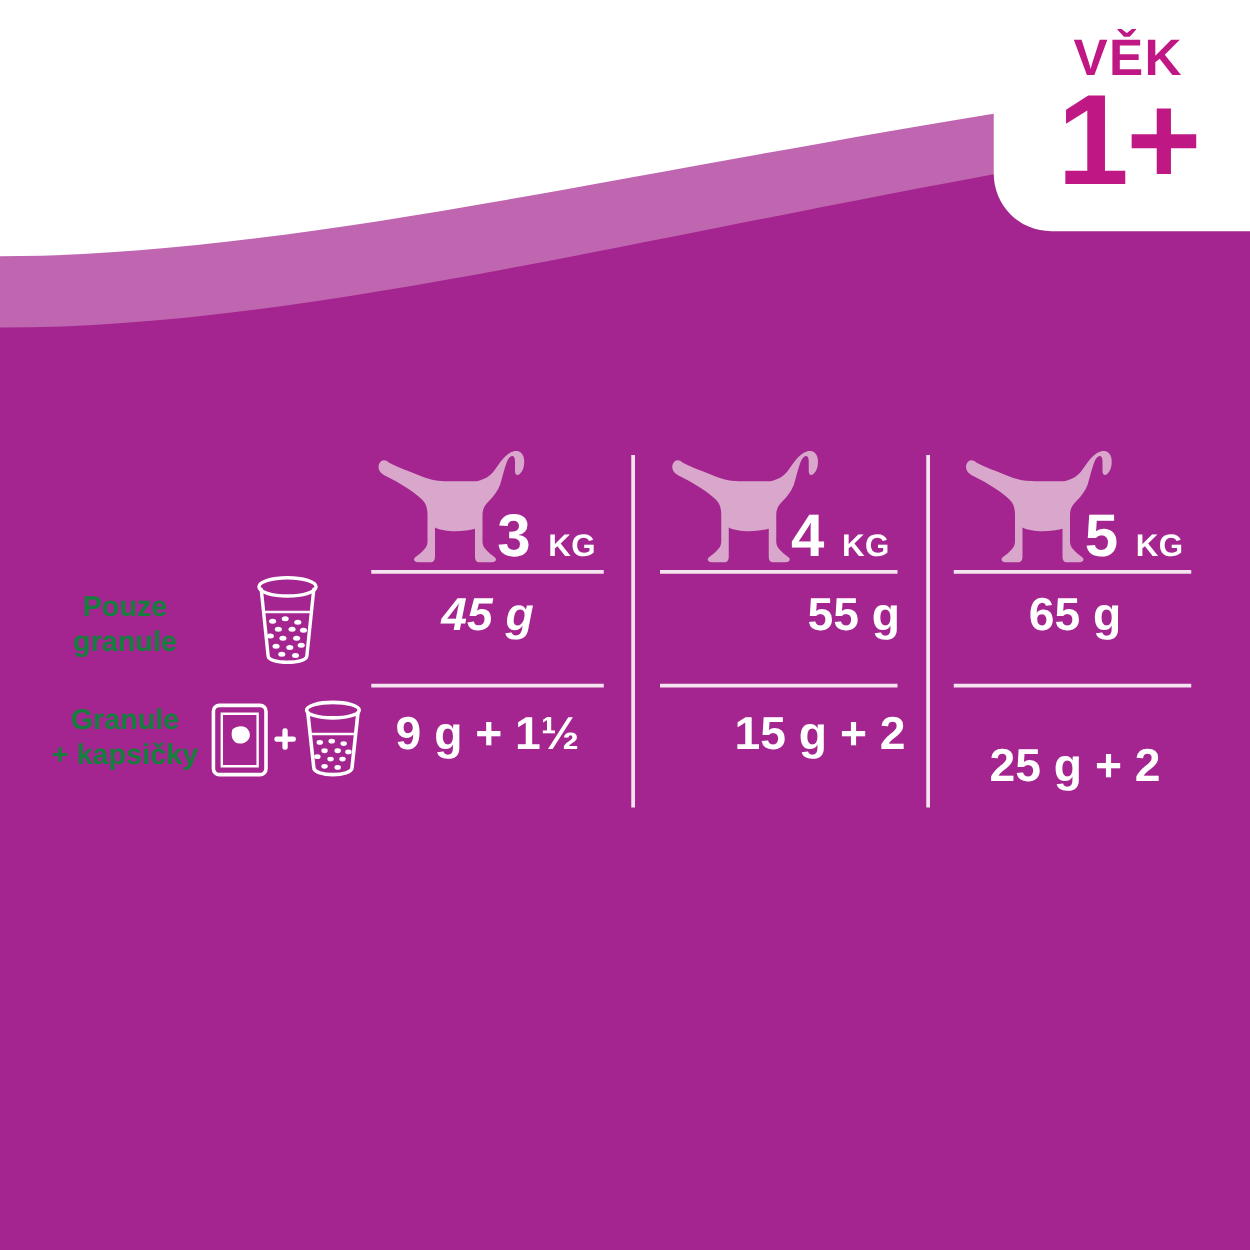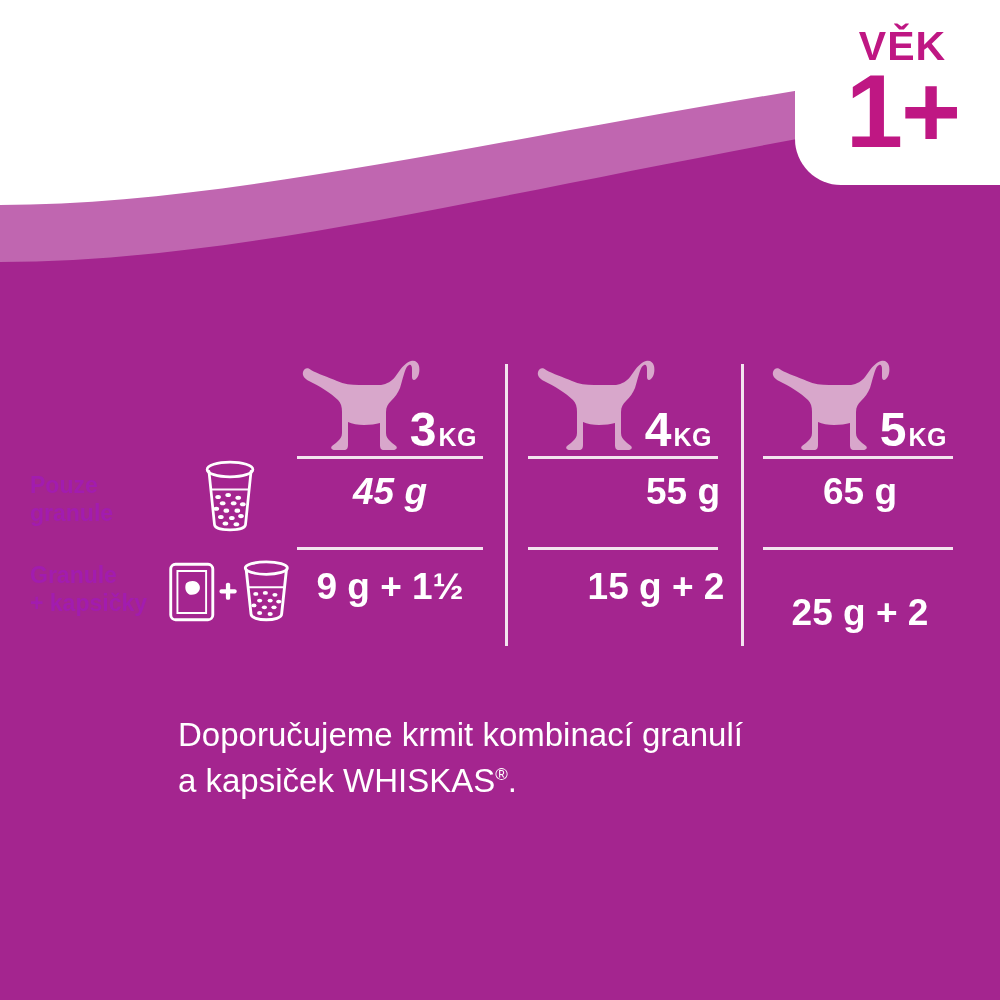--- a/index.html
+++ b/index.html
@@ -72,22 +72,22 @@
     left: 0;
     top: 318px;
     width: 1000px;
     height: 340px;
   }
 
   .col-label {
     position: absolute;
     left: 30px;
     width: 140px;
-    text-align: left;
-    color: #a21caf;
+    text-align: center;
+    color: #15803d;
     font-size: 23px;
     font-weight: bold;
     line-height: 1.22;
   }
   .label-row1 { top: 153px; }
   .label-row2 { top: 243px; }
 
   .icon-cell {
     position: absolute;
     width: 120px;
@@ -127,21 +127,21 @@
     right: 8px;
     bottom: 4px;
     font-size: 48px;
     line-height: 1;
     color: #ffffff;
     white-space: nowrap;
     font-weight: bold;
   }
   .kgnum .unit {
     font-size: 25px;
-    margin-left: 2px;
+    margin-left: 14px;
     letter-spacing: 0.5px;
   }
 
   .val {
     font-size: 37px;
     line-height: 1;
     white-space: nowrap;
   }
   .val-row1 { top: 155px; }
   .val-row2 { top: 250px; }
@@ -341,20 +341,14 @@
         </g>
       </svg>
     </div>
 
     <div class="cell val val-row2" style="left:295px; width:190px;">9 g + 1½</div>
     <div class="cell val val-row2" style="left:561px; width:190px;">15 g + 2</div>
     <div class="cell val val-row2" style="left:765px; width:190px;margin-top:26px;">25 g + 2</div>
 
   </div>
 
-  <div class="footnote">
-    <div>Doporučujeme krmit kombinací granulí</div>
-    <div>
-      <span>a kapsiček WHISKAS</span><span class="reg">®</span><span>.</span>
-    </div>
-  </div>
 
 </div>
 
 </body></html>

